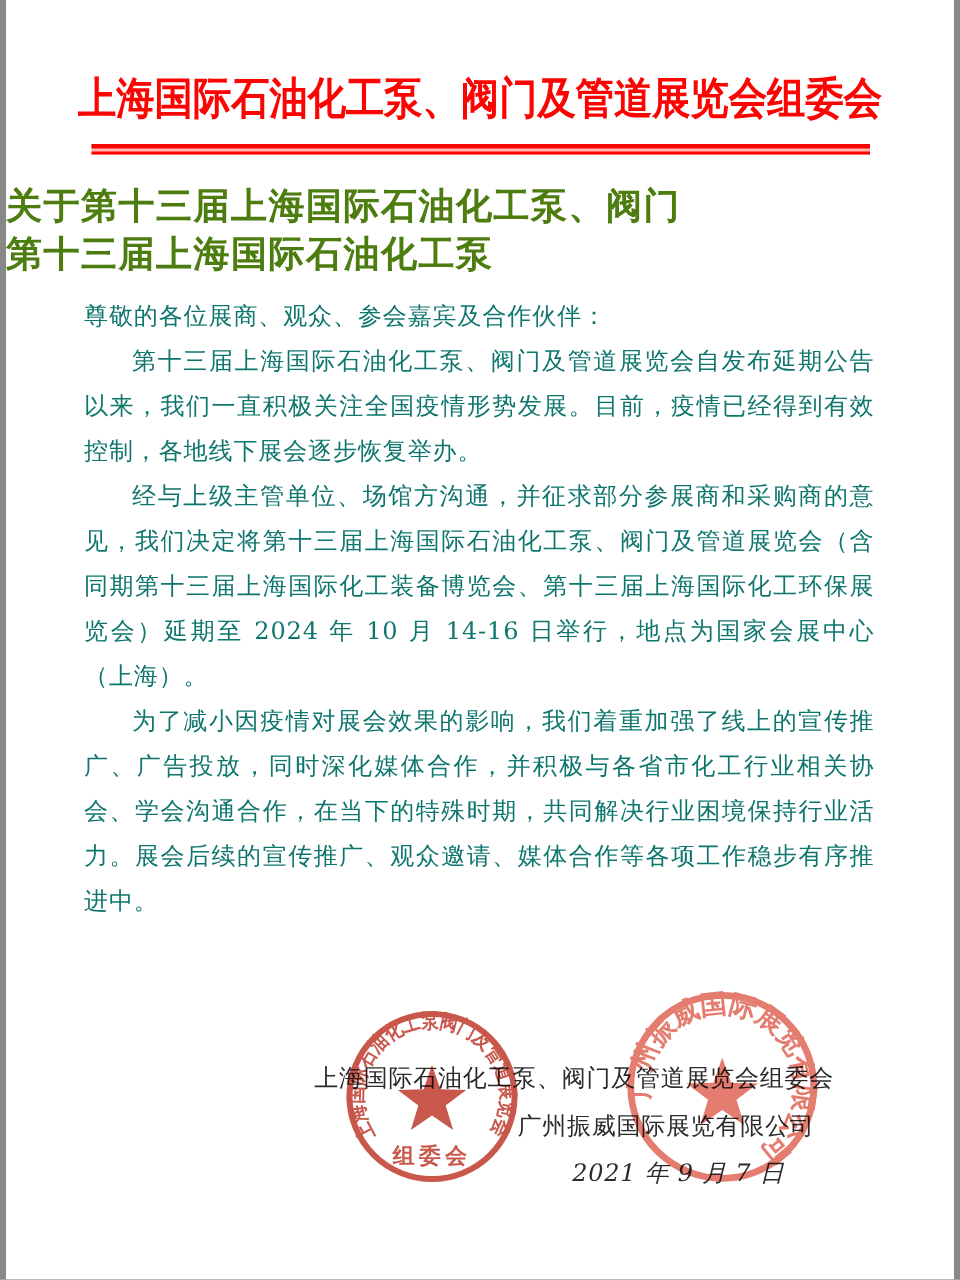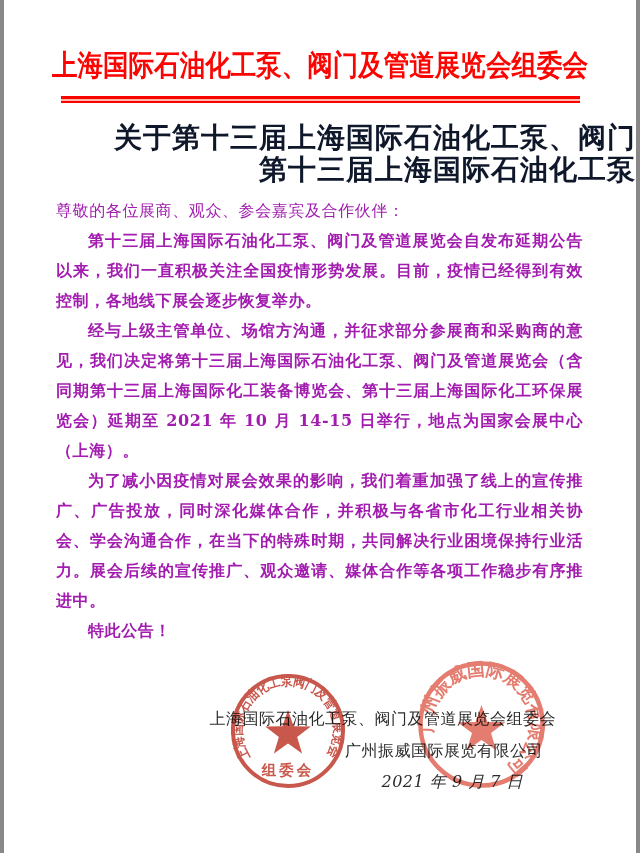--- a/index.html
+++ b/index.html
@@ -31,40 +31,40 @@
     top: 96px; left: 57px; right: 56px;
     height: 7px;
     border-top: 3px solid #fa0400;
     border-bottom: 2px solid #fa0400;
     background: #ffb7af;
   }
   
   .doc-title {
     position: absolute;
     top: 122px; left: 0; right: 0;
-    text-align: right;
-    color: #0f172a;
+    text-align: left;
+    color: #4d7c0f;
     font-family: "Liberation Sans", sans-serif;
     font-weight: bold;
-    font-size: 28px;
+    font-size: 24px;
     line-height: 32px;
     letter-spacing: 1px;
   }
   
   .doc-body {
     position: absolute;
     top: 196px; left: 52px; right: 53px;
-    color: #a21caf;
+    color: #0f766e;
     font-size: 16px;
     line-height: 30px;
     letter-spacing: 0.6px;
     text-align: justify;
   }
   .doc-body p { margin: 0; }
-  .doc-body p.indent { text-indent: 2em; font-weight: bold; }
+  .doc-body p.indent { text-indent: 2em; }
   
   .signature {
     position: absolute;
     top: 703px; right: 80px;
     text-align: right;
     color: #2b2b2b;
     font-size: 16px;
     line-height: 31.5px;
     letter-spacing: 0.5px;
     white-space: nowrap;
@@ -94,23 +94,22 @@
   <div class="double-rule"></div>
 
   <div class="doc-title">
     <div>关于第十三届上海国际石油化工泵、阀门</div>
     <div>第十三届上海国际石油化工泵</div>
   </div>
 
   <div class="doc-body">
     <p>尊敬的各位展商、观众、参会嘉宾及合作伙伴：</p>
     <p class="indent">第十三届上海国际石油化工泵、阀门及管道展览会自发布延期公告以来，我们一直积极关注全国疫情形势发展。目前，疫情已经得到有效控制，各地线下展会逐步恢复举办。</p>
-    <p class="indent">经与上级主管单位、场馆方沟通，并征求部分参展商和采购商的意见，我们决定将第十三届上海国际石油化工泵、阀门及管道展览会（含同期第十三届上海国际化工装备博览会、第十三届上海国际化工环保展览会）延期至 2021 年 10 月 14-15 日举行，地点为国家会展中心（上海）。</p>
+    <p class="indent">经与上级主管单位、场馆方沟通，并征求部分参展商和采购商的意见，我们决定将第十三届上海国际石油化工泵、阀门及管道展览会（含同期第十三届上海国际化工装备博览会、第十三届上海国际化工环保展览会）延期至 2024 年 10 月 14-16 日举行，地点为国家会展中心（上海）。</p>
     <p class="indent">为了减小因疫情对展会效果的影响，我们着重加强了线上的宣传推广、广告投放，同时深化媒体合作，并积极与各省市化工行业相关协会、学会沟通合作，在当下的特殊时期，共同解决行业困境保持行业活力。展会后续的宣传推广、观众邀请、媒体合作等各项工作稳步有序推进中。</p>
-    <p class="indent">特此公告！</p>
   </div>
 
   <div class="signature">
     <div class="sig1">上海国际石油化工泵、阀门及管道展览会组委会</div>
     <div class="sig2">广州振威国际展览有限公司</div>
     <div class="sig3">2021 年 9 月 7 日</div>
   </div>
 
   <svg class="seal seal-left" width="120" height="120" viewBox="0 0 120 120">
     <circle cx="60" cy="60" r="55" fill="none" stroke="#bf392c" stroke-width="4"></circle>

